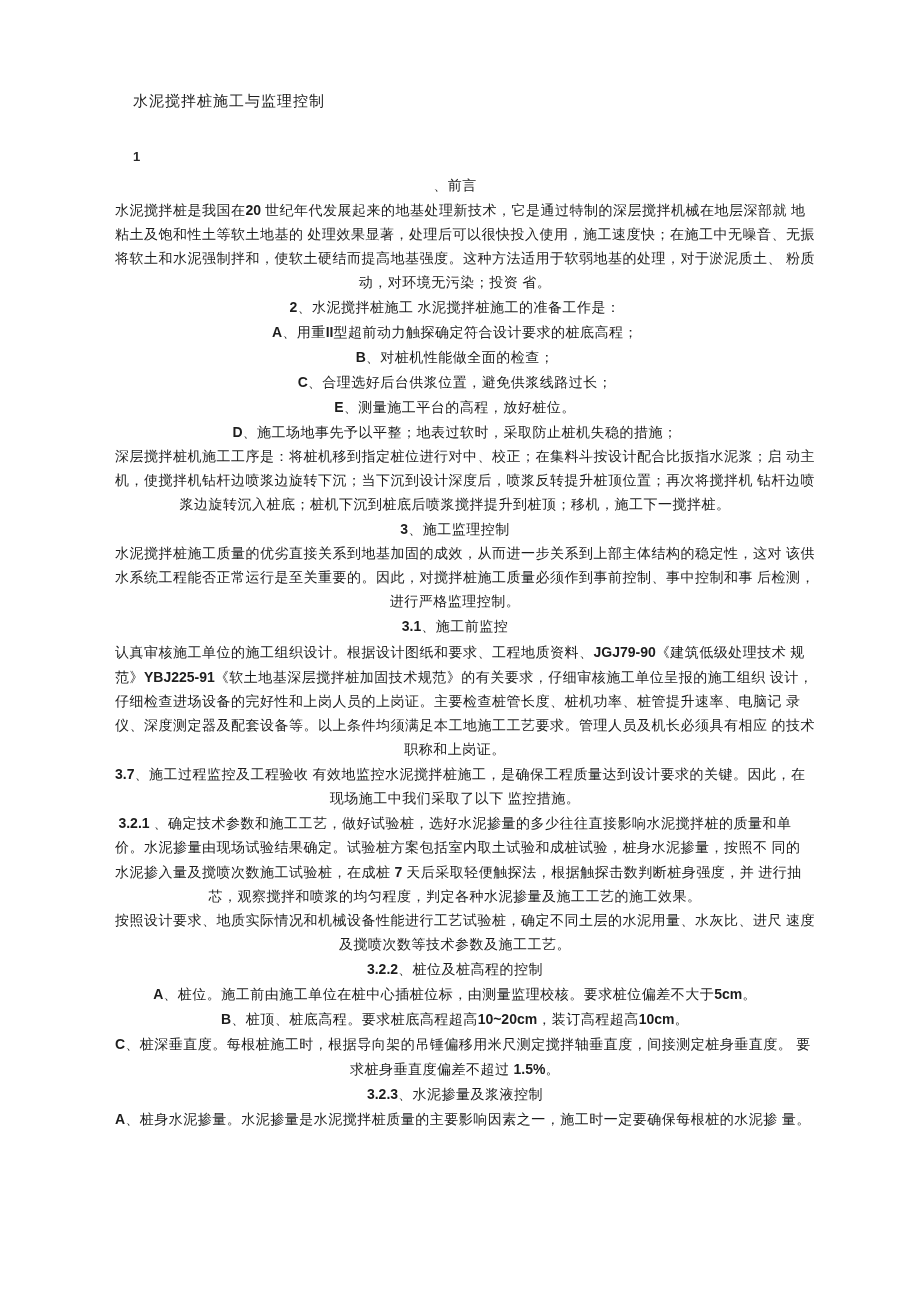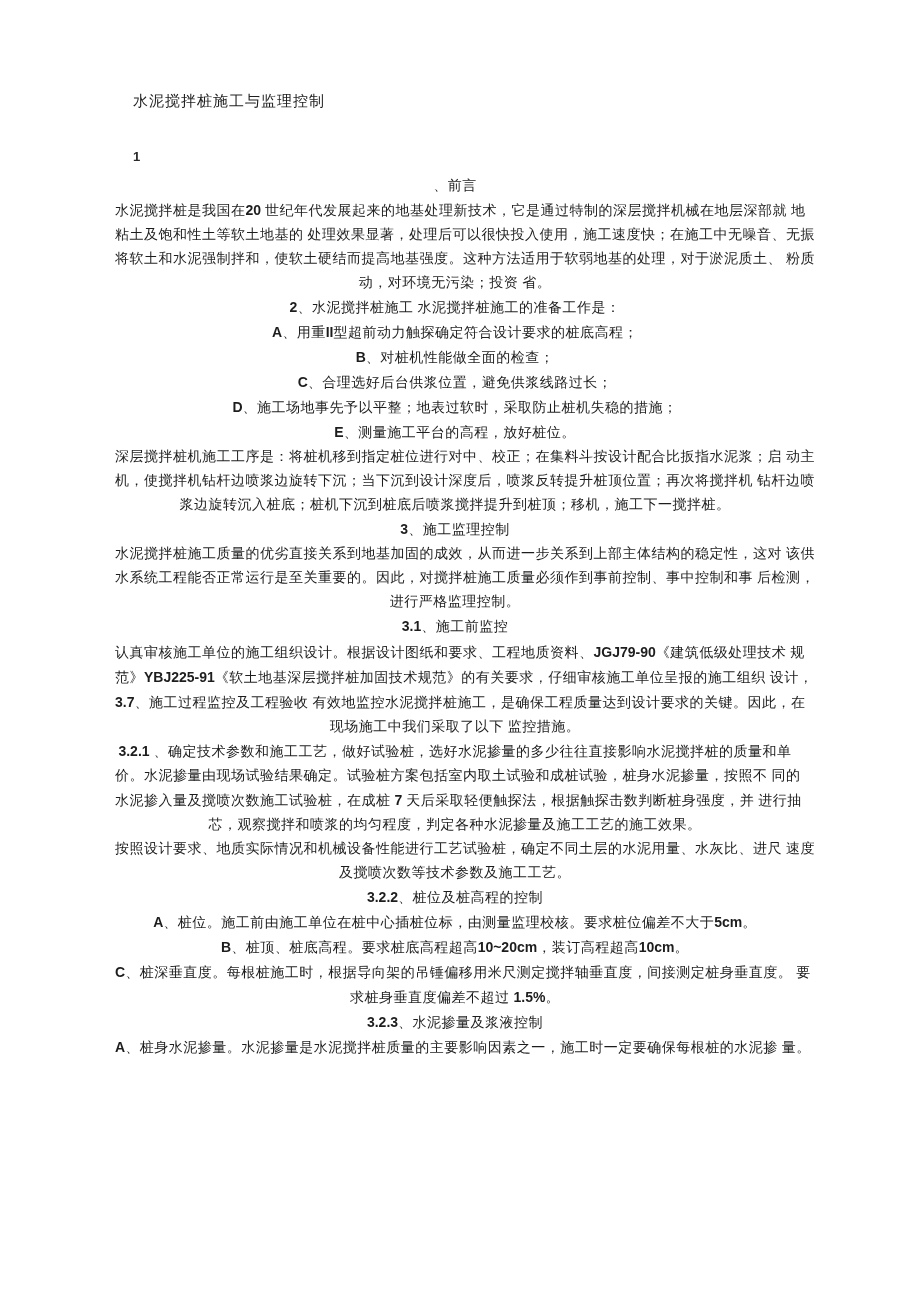--- a/index.html
+++ b/index.html
@@ -66,42 +66,47 @@
         <div class="line">水泥搅拌桩是我国在<span class="latin">20</span> 世纪年代发展起来的地基处理新技术，它是通过特制的深层搅拌机械在地层深部就 地</div>
         <div class="line">粘土及饱和性土等软土地基的 处理效果显著，处理后可以很快投入使用，施工速度快；在施工中无噪音、无振</div>
         <div class="line">将软土和水泥强制拌和，使软土硬结而提高地基强度。这种方法适用于软弱地基的处理，对于淤泥质土、 粉质</div>
         <div class="line">动，对环境无污染；投资 省。</div>
       </div>
       <div class="block">
         <div class="line"><span class="latin">2</span>、水泥搅拌桩施工 水泥搅拌桩施工的准备工作是：</div>
         <div class="line"><span class="latin">A</span>、用重<span class="latin">II</span>型超前动力触探确定符合设计要求的桩底高程；</div>
         <div class="line"><span class="latin">B</span>、对桩机性能做全面的检查；</div>
         <div class="line"><span class="latin">C</span>、合理选好后台供浆位置，避免供浆线路过长；</div>
+        <div class="line"><span class="latin">E</span>、测量施工平台的高程，放好桩位。</div>
         <div class="line"><span class="latin">D</span>、施工场地事先予以平整；地表过软时，采取防止桩机失稳的措施；</div>
-        <div class="line"><span class="latin">E</span>、测量施工平台的高程，放好桩位。</div>
       </div>
       <div class="block">
         <div class="line">深层搅拌桩机施工工序是：将桩机移到指定桩位进行对中、校正；在集料斗按设计配合比扳指水泥浆；启 动主</div>
         <div class="line">机，使搅拌机钻杆边喷浆边旋转下沉；当下沉到设计深度后，喷浆反转提升桩顶位置；再次将搅拌机 钻杆边喷</div>
         <div class="line">浆边旋转沉入桩底；桩机下沉到桩底后喷浆搅拌提升到桩顶；移机，施工下一搅拌桩。</div>
       </div>
       <div class="block">
         <div class="line"><span class="latin">3</span>、施工监理控制</div>
       </div>
       <div class="block">
         <div class="line">水泥搅拌桩施工质量的优劣直接关系到地基加固的成效，从而进一步关系到上部主体结构的稳定性，这对 该供</div>
         <div class="line">水系统工程能否正常运行是至关重要的。因此，对搅拌桩施工质量必须作到事前控制、事中控制和事 后检测，</div>
         <div class="line">进行严格监理控制。</div>
       </div>
       <div class="block">
         <div class="line"><span class="latin">3.1</span>、施工前监控</div>
       </div>
       <div class="block" style="margin-top: 1px;">
         <div class="line">认真审核施工单位的施工组织设计。根据设计图纸和要求、工程地质资料、<span class="latin">JGJ79-90</span>《建筑低级处理技术 规</div>
         <div class="line">范》<span class="latin">YBJ225-91</span>《软土地基深层搅拌桩加固技术规范》的有关要求，仔细审核施工单位呈报的施工组织 设计，</div>
+      </div>
+      <div class="block">
+        <div class="line">仔细检查进场设备的完好性和上岗人员的上岗证。主要检查桩管长度、桩机功率、桩管提升速率、电脑记 录</div>
+        <div class="line">仪、深度测定器及配套设备等。以上条件均须满足本工地施工工艺要求。管理人员及机长必须具有相应 的技术</div>
+        <div class="line">职称和上岗证。</div>
       </div>
       <div class="block">
         <div class="line"><span class="latin">3.7</span>、施工过程监控及工程验收 有效地监控水泥搅拌桩施工，是确保工程质量达到设计要求的关键。因此，在</div>
         <div class="line">现场施工中我们采取了以下 监控措施。</div>
       </div>
       <div class="block">
         <div class="line"><span class="latin">3.2.1</span> 、确定技术参数和施工工艺，做好试验桩，选好水泥掺量的多少往往直接影响水泥搅拌桩的质量和单</div>
         <div class="line">价。水泥掺量由现场试验结果确定。试验桩方案包括室内取土试验和成桩试验，桩身水泥掺量，按照不 同的</div>
         <div class="line">水泥掺入量及搅喷次数施工试验桩，在成桩 <span class="latin">7</span> 天后采取轻便触探法，根据触探击数判断桩身强度，并 进行抽</div>
         <div class="line">芯，观察搅拌和喷浆的均匀程度，判定各种水泥掺量及施工工艺的施工效果。</div>

